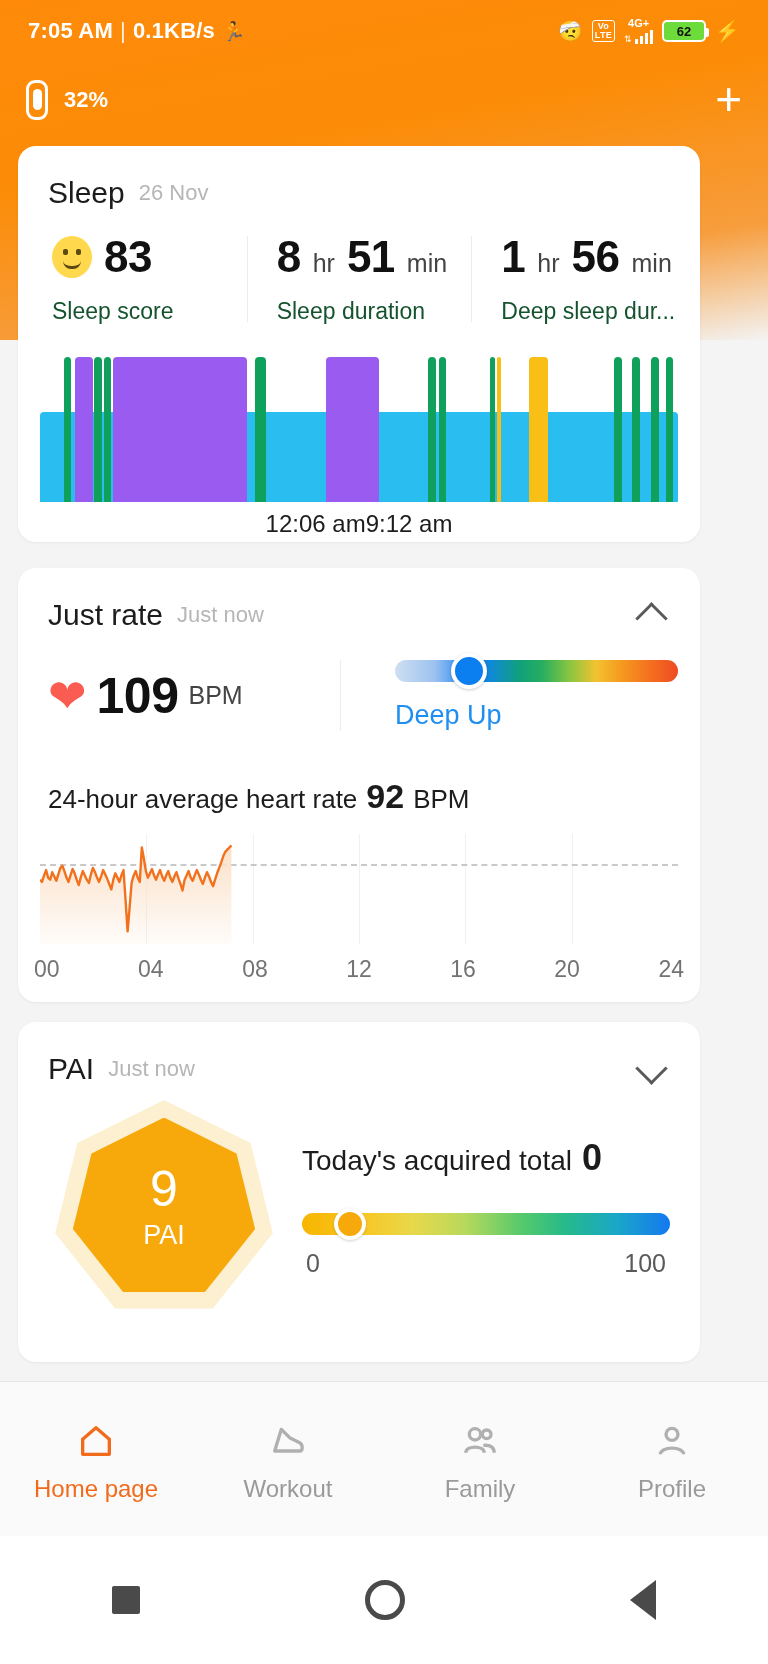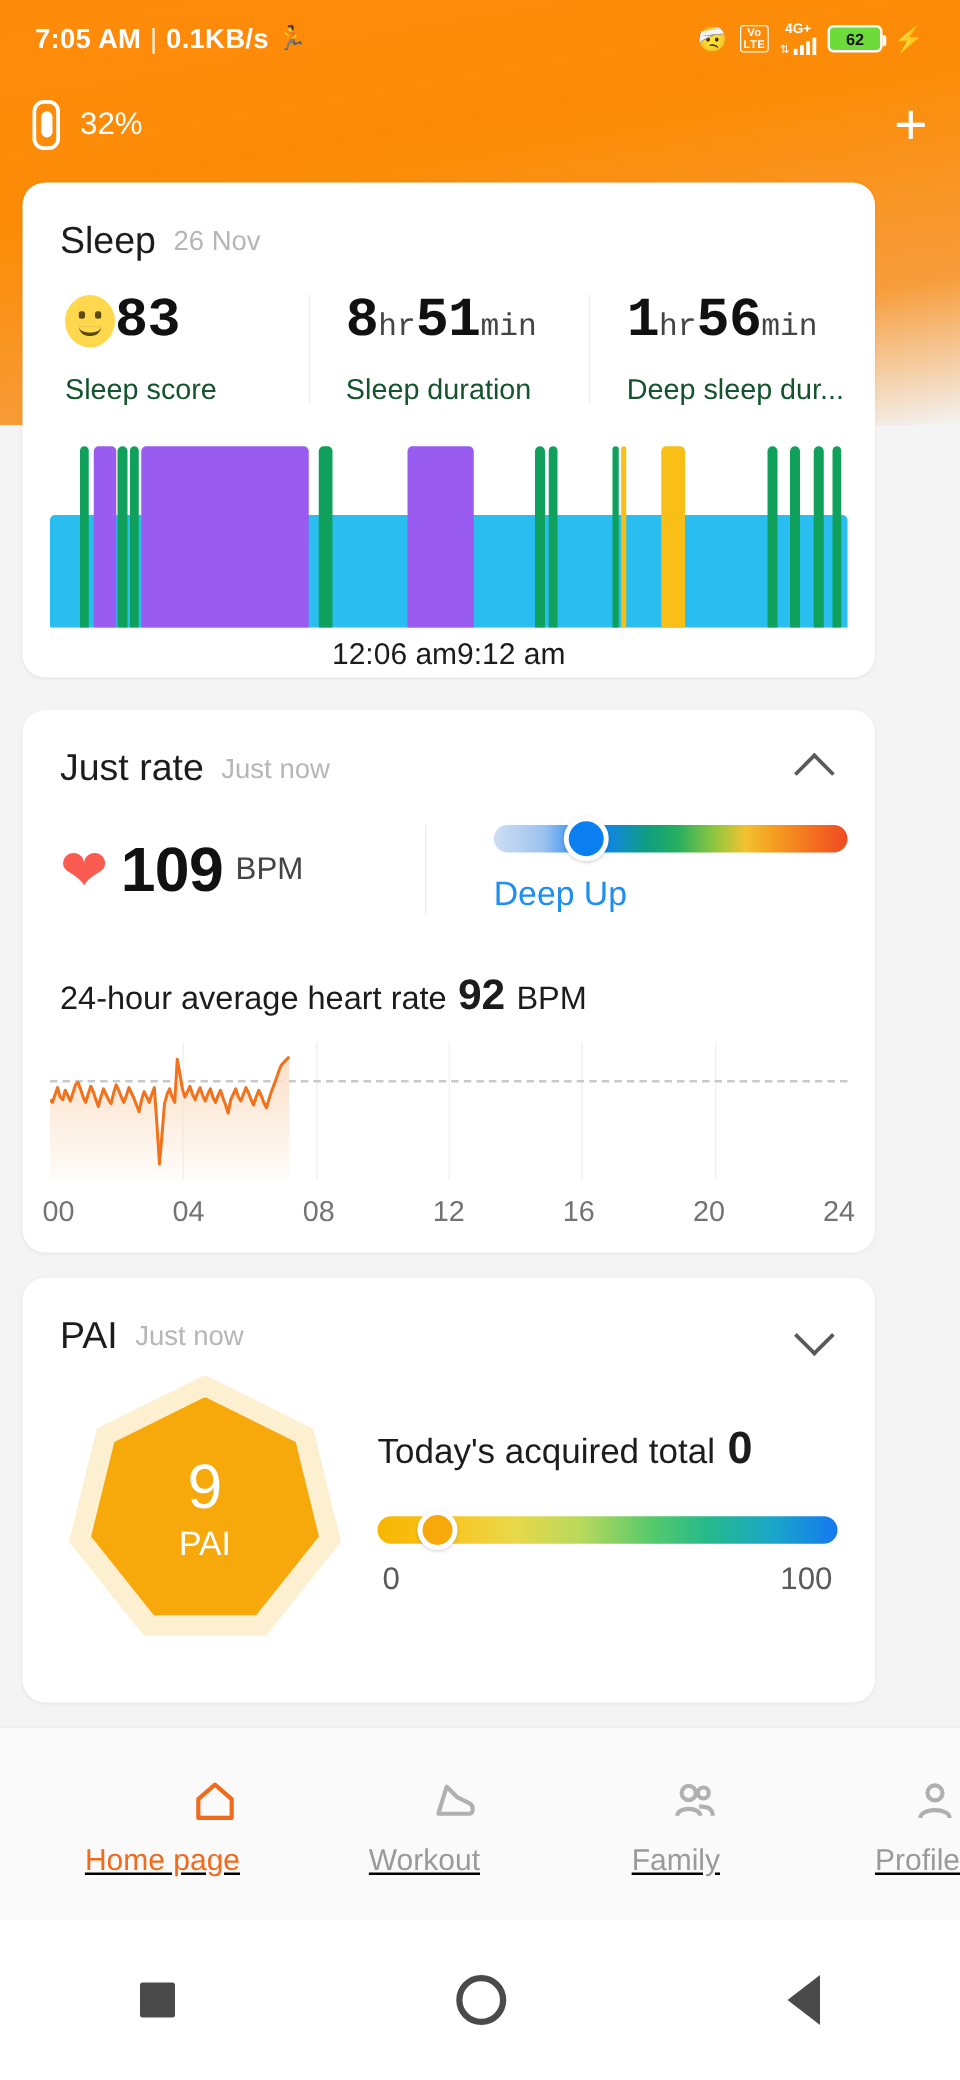--- a/index.html
+++ b/index.html
@@ -51,21 +51,21 @@
     position:absolute; left:0; top:62px; width:768px; height:75px;
     display:flex; align-items:center; justify-content:space-between;
     padding:0 26px; color:#fff;
   }
   .dev-left{ display:flex; align-items:center; gap:16px; }
   .band{
     width:22px;height:40px;border:3px solid #fff;border-radius:9px;
     display:flex;align-items:center;justify-content:center;
   }
   .band i{ display:block;width:9px;height:21px;background:#fff;border-radius:5px; }
-  .dev-pct{ font-size:25px; font-weight:400; }
+  .dev-pct{ font-size:22px; font-weight:700; }
   .plus{ font-size:46px; font-weight:300; line-height:.7; }
 
   
   .scroll{ position:absolute; left:0; top:0; width:768px; height:1664px; }
   .card{
     position:absolute; left:18px; width:682px; background:#fff;
     border-radius:18px; box-shadow:0 1px 3px rgba(0,0,0,.06);
   }
   #sleep-card{ top:146px; height:396px; }
   #hr-card{ top:568px; height:434px; }
@@ -81,21 +81,21 @@
     transform:rotate(45deg);
   }
   .chev.down:before{ transform:rotate(225deg); top:-2px; }
 
   
   .sleep-stats{ display:flex; margin-top:22px; padding:0 4px; }
   .stat{ flex:1; padding-left:30px; position:relative; }
   .stat + .stat:before{
     content:""; position:absolute; left:0; top:4px; width:1px; height:86px; background:#ececec;
   }
-  .stat-main{ display:flex; align-items:baseline; height:50px;font-family:Liberation Mono, monospace; }
+  .stat-main{ display:flex; align-items:baseline; gap:12px; height:50px; }
   .smiley{
     width:40px;height:42px;background:#ffd84d;border-radius:50%;
     position:relative; align-self:center; flex:none;
   }
   .smiley:before,.smiley:after{
     content:""; position:absolute; top:13px; width:5px;height:6px;background:#5b4a10;border-radius:2px;
   }
   .smiley:before{left:11px} .smiley:after{right:11px}
   .smiley i{
     position:absolute; left:11px; bottom:9px; width:18px;height:8px;
@@ -170,21 +170,21 @@
   }
   .pai-scale{ display:flex; justify-content:space-between; margin-top:14px; padding:0 4px; }
   .pai-scale span{ font-size:25px; color:#5a5a5a; }
 
   
   .bottom-nav{
     position:absolute; left:0; top:1381px; width:768px; height:155px;
     background:#fafafa; border-top:1px solid #e6e6e6;
     display:flex; align-items:center;
   }
-  .nav-item{ flex:1; display:flex; flex-direction:column; align-items:flex-end; gap:14px;text-decoration:underline; }
+  .nav-item{ flex:1; display:flex; flex-direction:column; align-items:center; gap:14px; }
   .nav-ico{ height:46px; display:flex; align-items:flex-end; }
   .nav-lab{ font-size:24px; color:#9a9a9a; }
   .nav-item.active .nav-lab{ color:#f26a1b; }
 
   .sysnav{
     position:absolute; left:0; top:1536px; width:768px; height:128px; background:#fff;
     display:flex; align-items:center; justify-content:space-around;
   }
   .sq{ width:28px;height:28px;background:#4a4a4a;border-radius:2px; }
   .ci{ width:40px;height:40px;border:5px solid #4a4a4a;border-radius:50%; }

